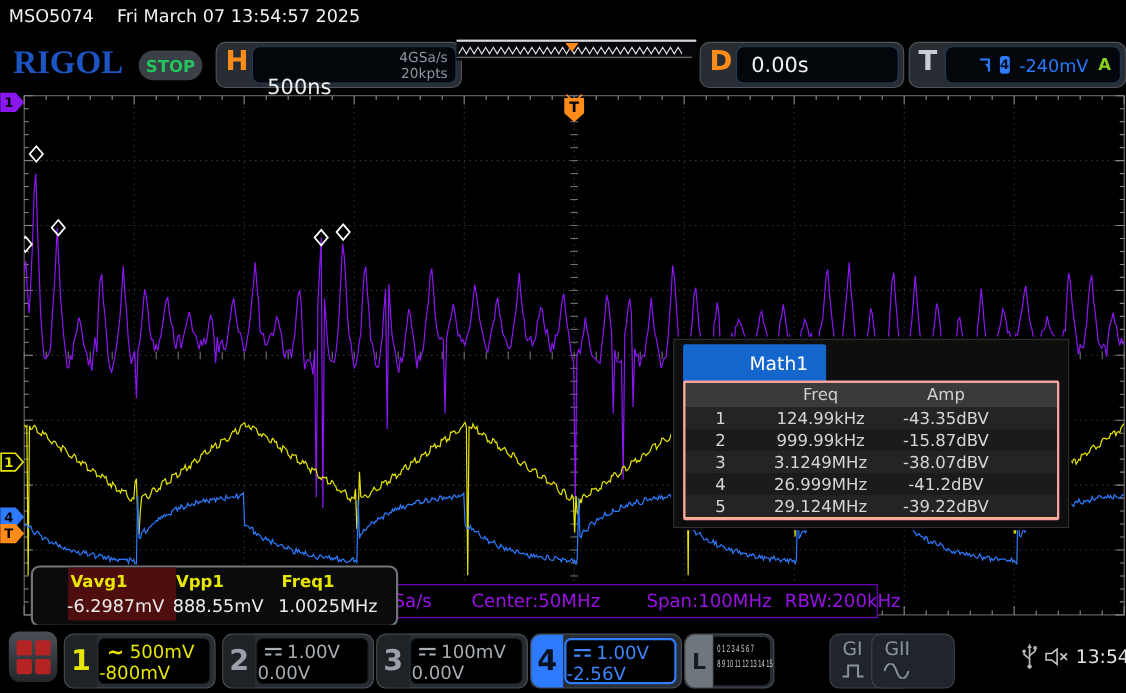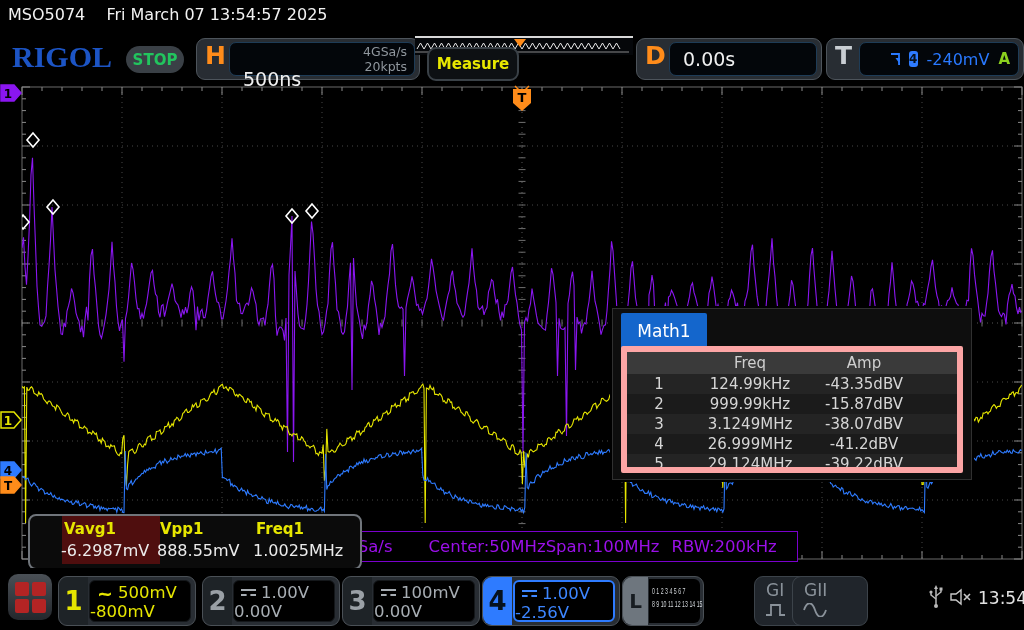--- a/index.html
+++ b/index.html
@@ -41,36 +41,36 @@
 
   .overview{position:absolute;left:415px;top:36px;width:218px;height:17px;background:#05070a;z-index:6;
         border-top:2px solid #d8d8d8;}
 
   
   #wave{position:absolute;left:0;top:0;z-index:1;}
 
   
   .fftbar{position:absolute;left:338px;top:531px;width:458px;height:29px;border:1px solid #7a00cc;background:#000;
         display:flex;align-items:center;font-size:16.5px;color:#9a10e8;z-index:2;white-space:nowrap;}
-  .fftbar .s0{margin-left:6px;} .fftbar .s1{margin-left:36px;} .fftbar .s2{} .fftbar .s3{margin-left:12px;}
+  .fftbar .s0{margin-left:6px;} .fftbar .s1{margin-left:36px;} .fftbar .s2{margin-left:42px;} .fftbar .s3{margin-left:12px;}
 
   
   .measpop{position:absolute;left:28px;top:514px;width:330px;height:52px;background:#0b0b0b;
         border:2px solid #70757b;border-radius:8px;z-index:3;}
   .measpop .hl{position:absolute;left:32px;top:0;width:98px;height:48px;background:#4f0e0e;}
   .mitem{position:absolute;top:0;width:96px;}
   .mitem .ml{position:absolute;left:4px;top:4px;font-size:15px;font-weight:bold;color:#e6e600;}
   .mitem .mv{position:absolute;left:1px;top:25px;font-size:16px;color:#ececec;white-space:nowrap;}
 
   
   .mathpop{position:absolute;left:612px;top:308px;width:358px;height:170px;background:#0e0e0e;
         border:1px solid #303030;box-shadow:0 0 0 2px #000;z-index:4;}
   .mathtab{position:absolute;left:8px;top:4px;width:86px;height:35px;background:#1466cc;color:#fff;
-        font-size:17px;display:flex;align-items:center;justify-content:center;border-radius:2px 2px 0 0;}
-  .mtable{position:absolute;left:8px;top:37px;right:8px;bottom:6px;background:#fdba74;border:6px solid #fca5a5;
+        font-size:17px;display:flex;align-items:center;justify-content:center;border-radius:2px 2px 0 0;padding-left:44px;}
+  .mtable{position:absolute;left:8px;top:37px;right:8px;bottom:6px;background:#fdba74;border:2px solid #fca5a5;
         border-radius:2px;overflow:hidden;}
   .mrowh,.mrow{display:grid;grid-template-columns:64px 118px 110px 1fr;height:20px;line-height:20px;
         font-size:15px;color:#d6d6d6;text-align:center;}
   .mrowh{background:#3a3a3a;height:22px;line-height:22px;color:#cfcfcf;}
   .mrow{background:#242424;}
   .mrow.alt{background:#1b1b1b;}
 
   
   .bottombar{position:absolute;left:0;top:568px;width:1024px;height:62px;background:#000;z-index:5;}
   .menubtn{position:absolute;left:8px;top:6px;width:44px;height:46px;border-radius:10px;
@@ -527,21 +527,20 @@
   </div>
 
   <div class="overview">
     <svg id="ovsvg" width="214" height="15">
         <path d="M2,11 L5.5,5 L9,11 L12.5,5 L16,11 L19.5,5 L23,11 L26.5,5 L30,11 L33.5,5 L37,11 L40.5,5 L44,11 L47.5,5 L51,11 L54.5,5 L58,11 L61.5,5 L65,11 L68.5,5 L72,11 L75.5,5 L79,11 L82.5,5 L86,11 L89.5,5 L93,11 L96.5,5 L100,11 L103.5,5 L107,11 L110.5,5 L114,11 L117.5,5 L121,11 L124.5,5 L128,11 L131.5,5 L135,11 L138.5,5 L142,11 L145.5,5 L149,11 L152.5,5 L156,11 L159.5,5 L163,11 L166.5,5 L170,11 L173.5,5 L177,11 L180.5,5 L184,11 L187.5,5 L191,11 L194.5,5 L198,11 L201.5,5 L205,11 " fill="none" stroke="#e8e8e8" stroke-width="1"></path>
         <polygon points="99,1 111,1 105,9" fill="#ff8c1a"></polygon>
         <line x1="0" y1="14" x2="214" y2="14" stroke="#888" stroke-width="1"></line>
       </svg>
   </div>
 
-  <div class="key measure">Measure</div>
 
   <div class="setbox dbox">
     <span class="letter" style="color:#ff8c1a">D</span>
     <div class="field">
       <span class="delay">0.00s</span>
     </div>
   </div>
 
   <div class="setbox tbox">
     <span class="letter">T</span>

